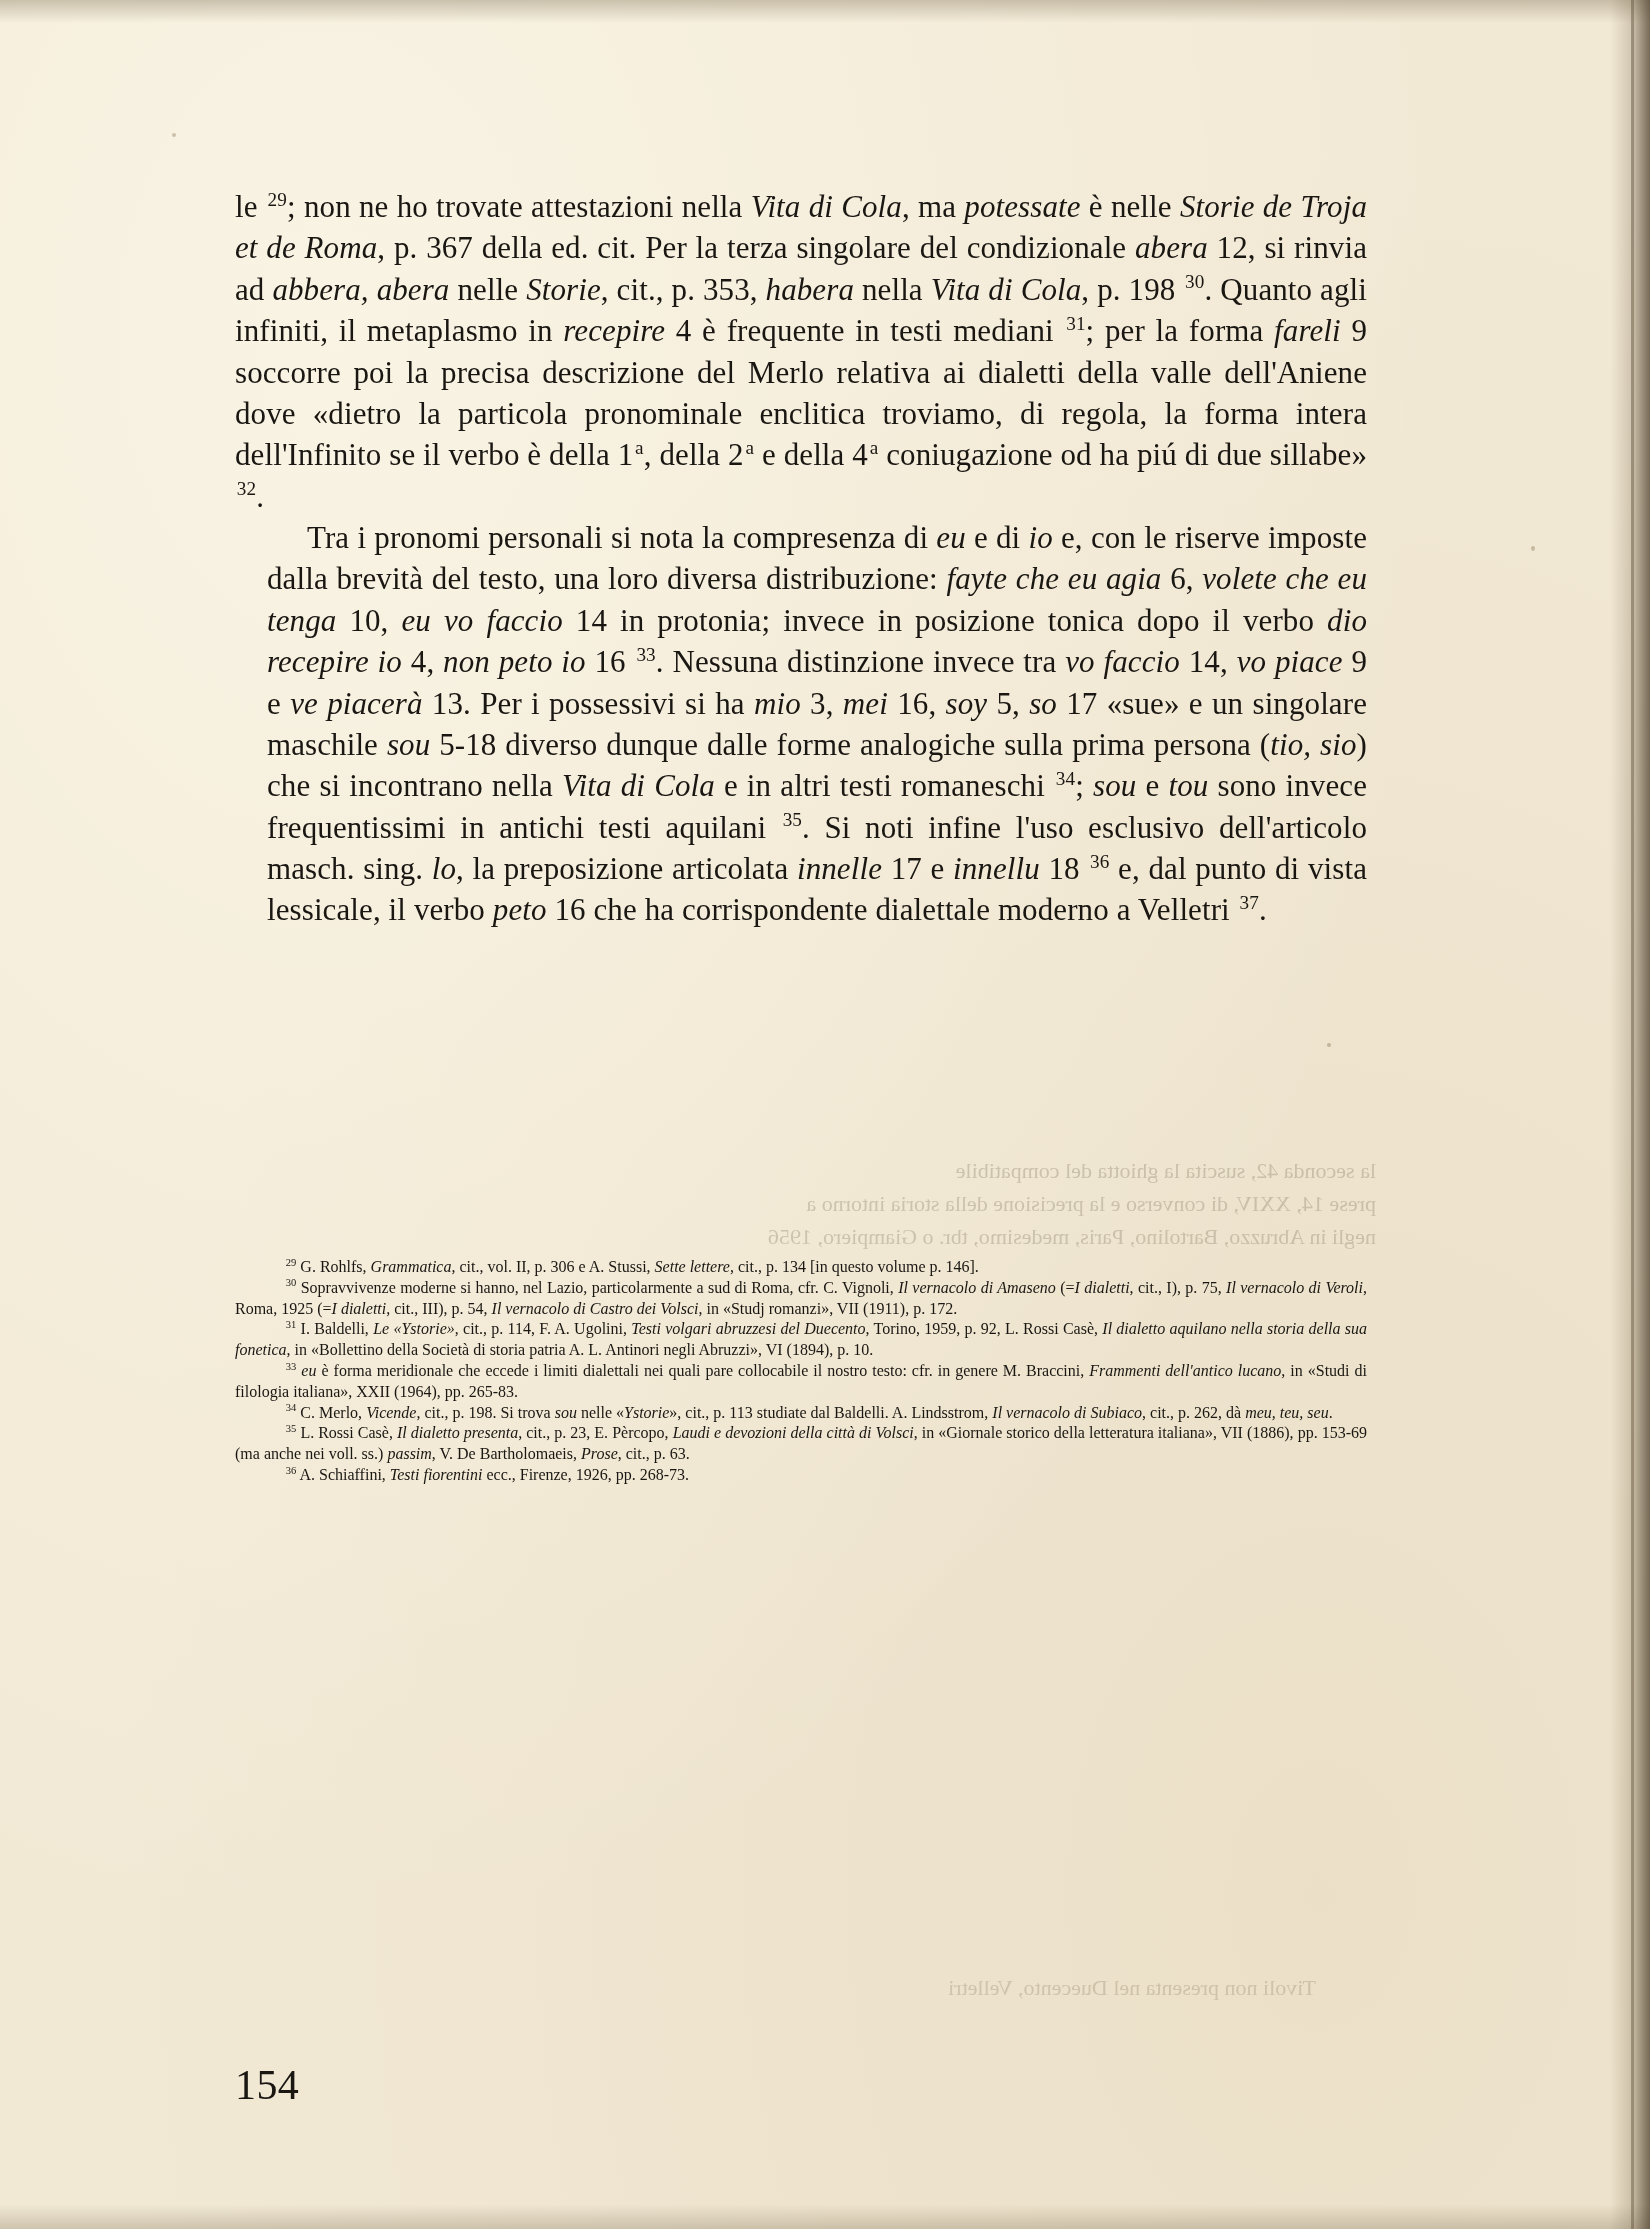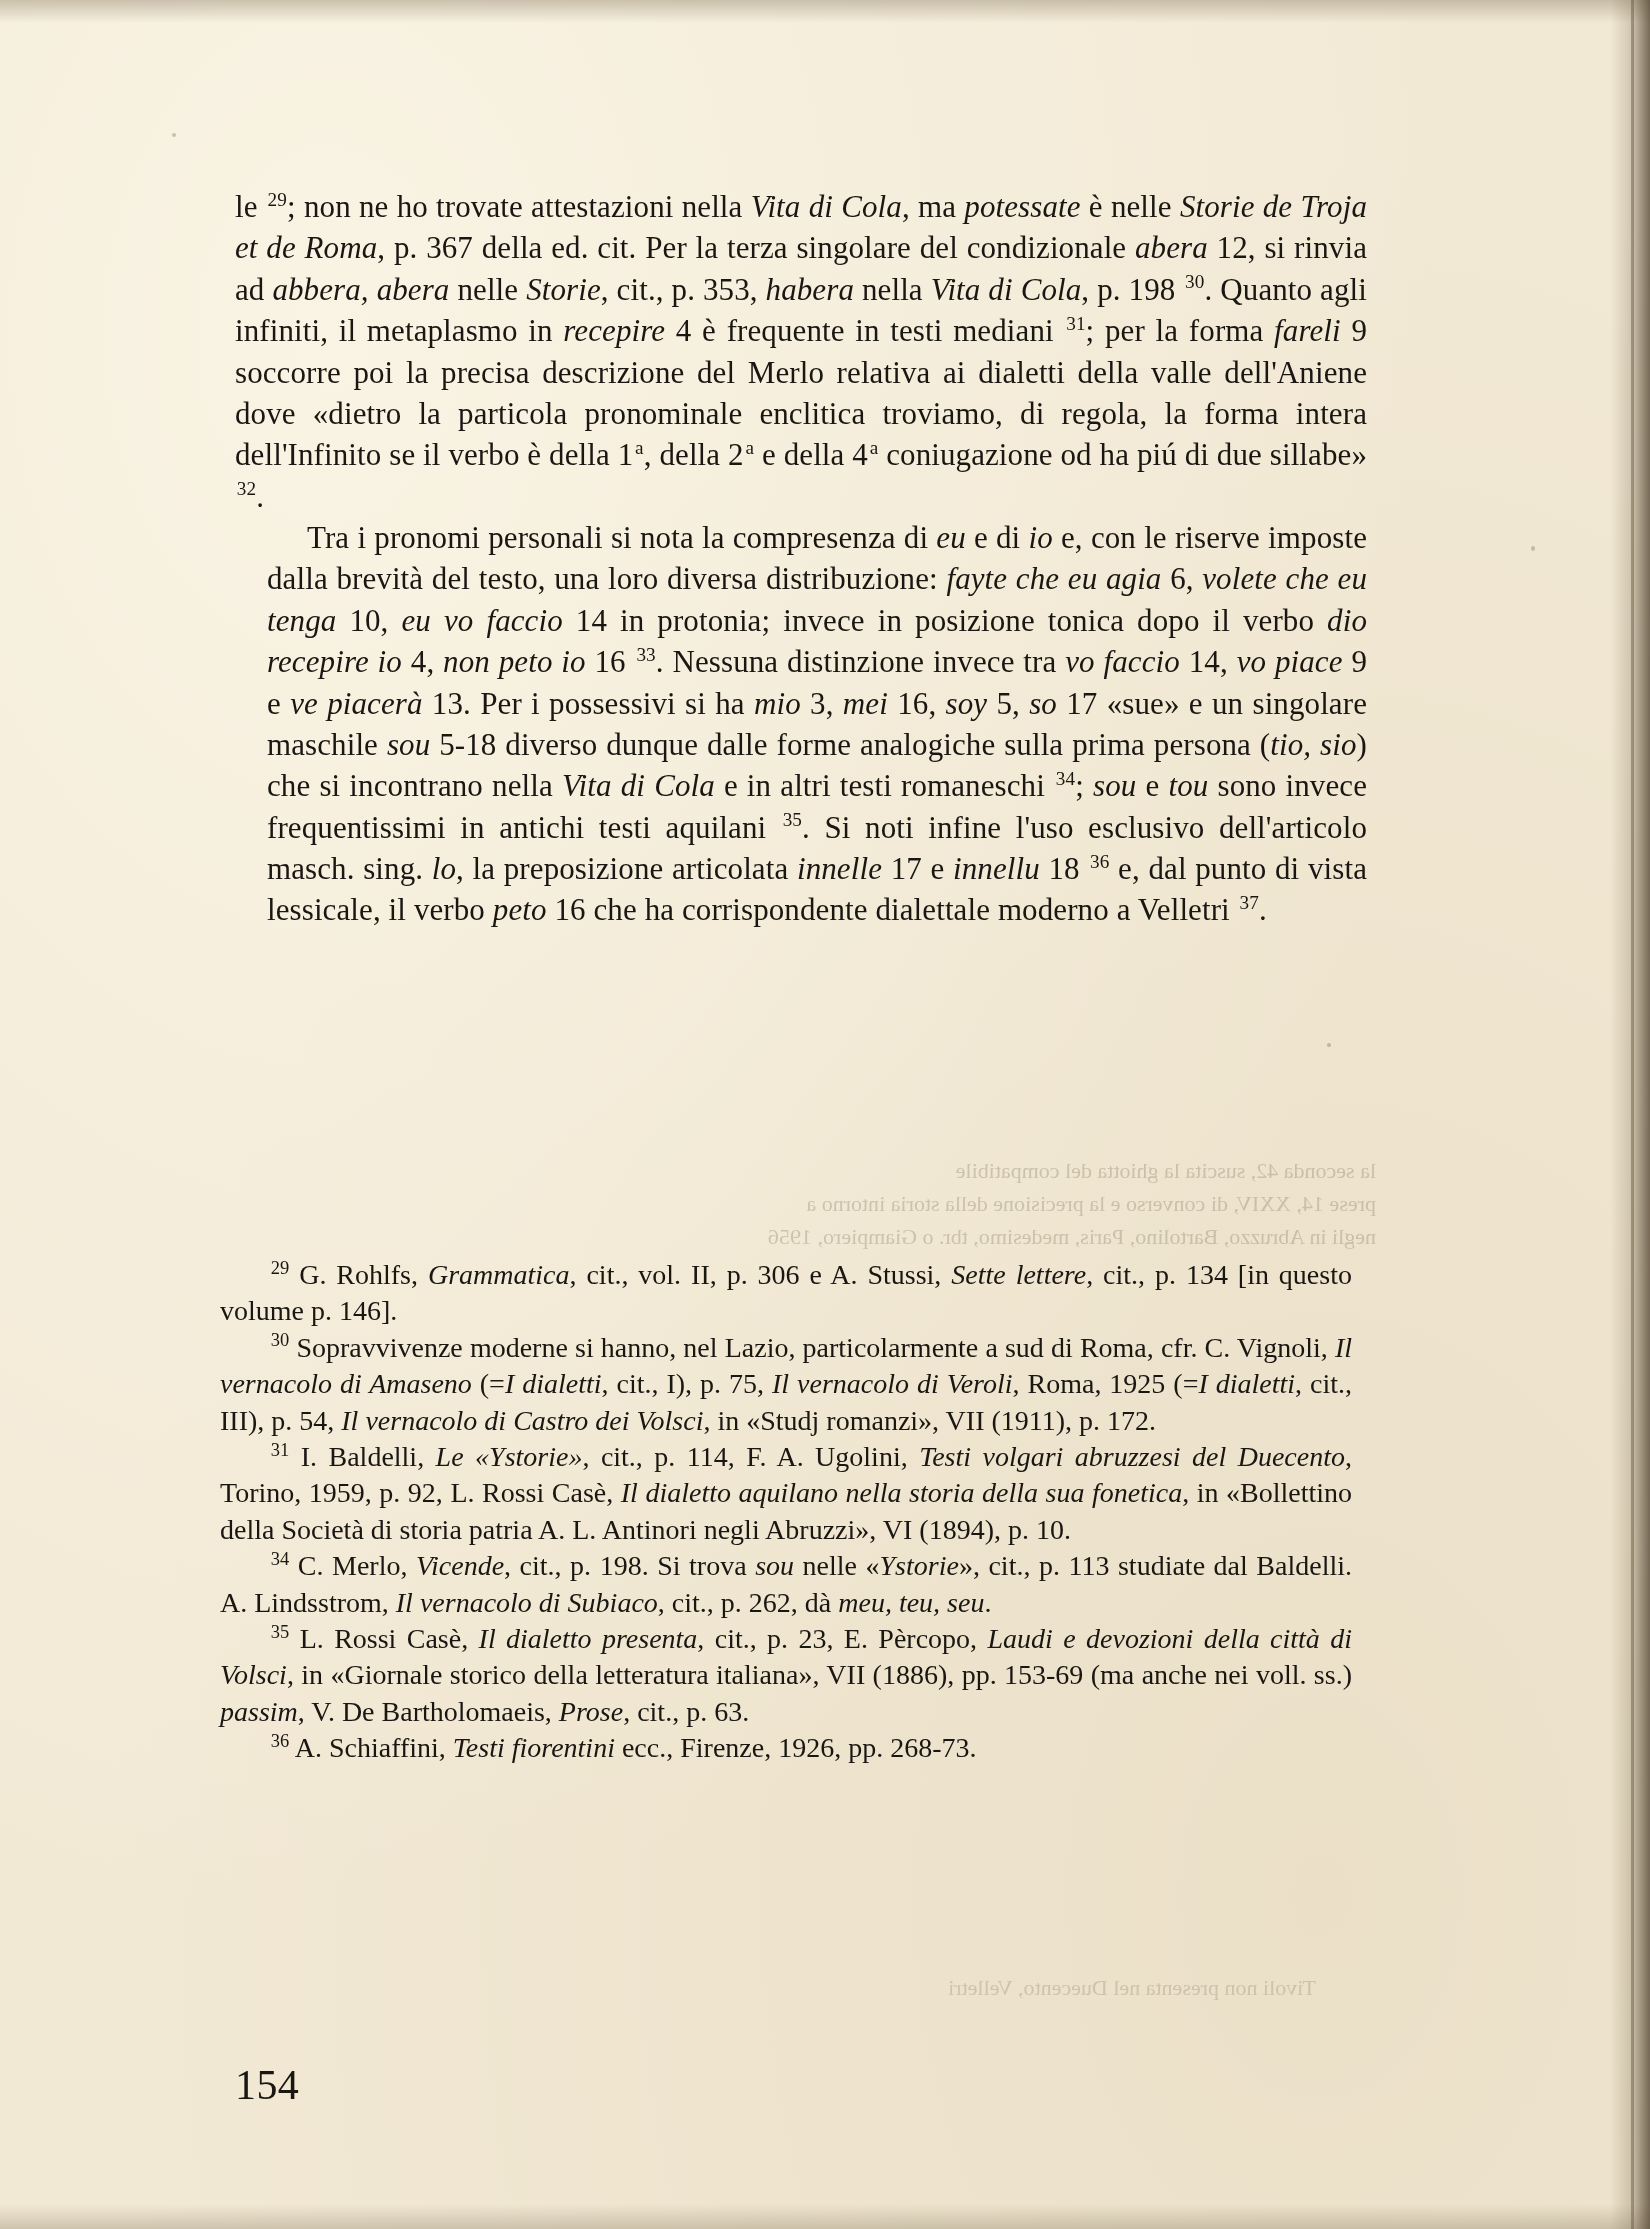--- a/index.html
+++ b/index.html
@@ -105,24 +105,24 @@
     font-size: 22px;
     color: rgba(120,108,86,0.26);
     filter: blur(0.7px);
     transform: scaleX(-1);
     pointer-events: none;
   }
 
   
   .notes {
     position: absolute;
-    left: 220px;
+    left: 235px;
     top: 1257px;
     width: 1132px;
-    font-size: 28px;
+    font-size: 16px;
     line-height: 1.30;
     text-align: justify;
     color: #1a1713;
   }
   .notes p {
     margin: 0;
     text-indent: 49px;
   }
   .notes sup {
     font-size: 0.66em;
@@ -164,20 +164,21 @@
     <div class="body-text">
       <p>le <sup>29</sup>; non ne ho trovate attestazioni nella <i>Vita di Cola</i>, ma <i>potessate</i> è nelle <i>Storie de Troja et de Roma</i>, p. 367 della ed. cit. Per la terza singolare del condizionale <i>abera</i> 12, si rinvia ad <i>abbera, abera</i> nelle <i>Storie</i>, cit., p. 353, <i>habera</i> nella <i>Vita di Cola</i>, p. 198 <sup>30</sup>. Quanto agli infiniti, il metaplasmo in <i>recepire</i> 4 è frequente in testi mediani <sup>31</sup>; per la forma <i>fareli</i> 9 soccorre poi la precisa descrizione del Merlo relativa ai dialetti della valle dell'Aniene dove «dietro la particola pronominale enclitica troviamo, di regola, la forma intera dell'Infinito se il verbo è della 1<sup>a</sup>, della 2<sup>a</sup> e della 4<sup>a</sup> coniugazione od ha piú di due sillabe» <sup>32</sup>.</p>
       <p class="indent">Tra i pronomi personali si nota la compresenza di <i>eu</i> e di <i>io</i> e, con le riserve imposte dalla brevità del testo, una loro diversa distribuzione: <i>fayte che eu agia</i> 6, <i>volete che eu tenga</i> 10, <i>eu vo faccio</i> 14 in protonia; invece in posizione tonica dopo il verbo <i>dio recepire io</i> 4, <i>non peto io</i> 16 <sup>33</sup>. Nessuna distinzione invece tra <i>vo faccio</i> 14, <i>vo piace</i> 9 e <i>ve piacerà</i> 13. Per i possessivi si ha <i>mio</i> 3, <i>mei</i> 16, <i>soy</i> 5, <i>so</i> 17 «sue» e un singolare maschile <i>sou</i> 5-18 diverso dunque dalle forme analogiche sulla prima persona (<i>tio, sio</i>) che si incontrano nella <i>Vita di Cola</i> e in altri testi romaneschi <sup>34</sup>; <i>sou</i> e <i>tou</i> sono invece frequentissimi in antichi testi aquilani <sup>35</sup>. Si noti infine l'uso esclusivo dell'articolo masch. sing. <i>lo</i>, la preposizione articolata <i>innelle</i> 17 e <i>innellu</i> 18 <sup>36</sup> e, dal punto di vista lessicale, il verbo <i>peto</i> 16 che ha corrispondente dialettale moderno a Velletri <sup>37</sup>.</p>
     </div>
   </div>
 
   <div class="notes">
     <p><sup>29</sup> G. Rohlfs, <i>Grammatica</i>, cit., vol. II, p. 306 e A. Stussi, <i>Sette lettere</i>, cit., p. 134 [in questo volume p. 146].</p>
     <p><sup>30</sup> Sopravvivenze moderne si hanno, nel Lazio, particolarmente a sud di Roma, cfr. C. Vignoli, <i>Il vernacolo di Amaseno</i> (=<i>I dialetti</i>, cit., I), p. 75, <i>Il vernacolo di Veroli</i>, Roma, 1925 (=<i>I dialetti</i>, cit., III), p. 54, <i>Il vernacolo di Castro dei Volsci</i>, in «Studj romanzi», VII (1911), p. 172.</p>
     <p><sup>31</sup> I. Baldelli, <i>Le «Ystorie»</i>, cit., p. 114, F. A. Ugolini, <i>Testi volgari abruzzesi del Duecento</i>, Torino, 1959, p. 92, L. Rossi Casè, <i>Il dialetto aquilano nella storia della sua fonetica</i>, in «Bollettino della Società di storia patria A. L. Antinori negli Abruzzi», VI (1894), p. 10.</p>
+    <p><sup>33</sup> <i>eu</i> è forma meridionale che eccede i limiti dialettali nei quali pare collocabile il nostro testo: cfr. in genere M. Braccini, <i>Frammenti dell'antico lucano</i>, in «Studi di filologia italiana», XXII (1964), pp. 265-83.</p>
     <p><sup>34</sup> C. Merlo, <i>Vicende</i>, cit., p. 198. Si trova <i>sou</i> nelle «<i>Ystorie</i>», cit., p. 113 studiate dal Baldelli. A. Lindsstrom, <i>Il vernacolo di Subiaco</i>, cit., p. 262, dà <i>meu, teu, seu</i>.</p>
     <p><sup>35</sup> L. Rossi Casè, <i>Il dialetto presenta</i>, cit., p. 23, E. Pèrcopo, <i>Laudi e devozioni della città di Volsci</i>, in «Giornale storico della letteratura italiana», VII (1886), pp. 153-69 (ma anche nei voll. ss.) <i>passim</i>, V. De Bartholomaeis, <i>Prose</i>, cit., p. 63.</p>
     <p><sup>36</sup> A. Schiaffini, <i>Testi fiorentini</i> ecc., Firenze, 1926, pp. 268-73.</p>
   </div>
 
   <div class="folio">154</div>
 
 </div>
 
 

